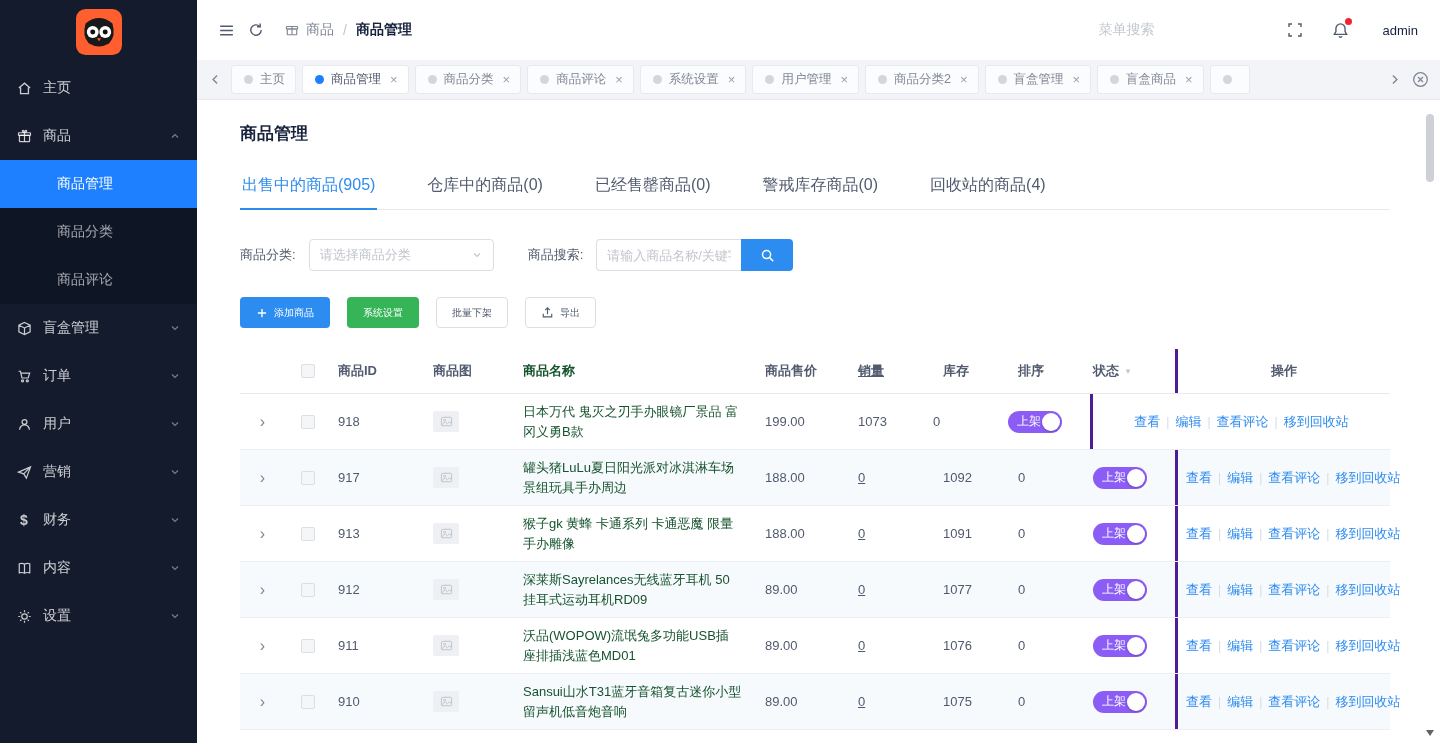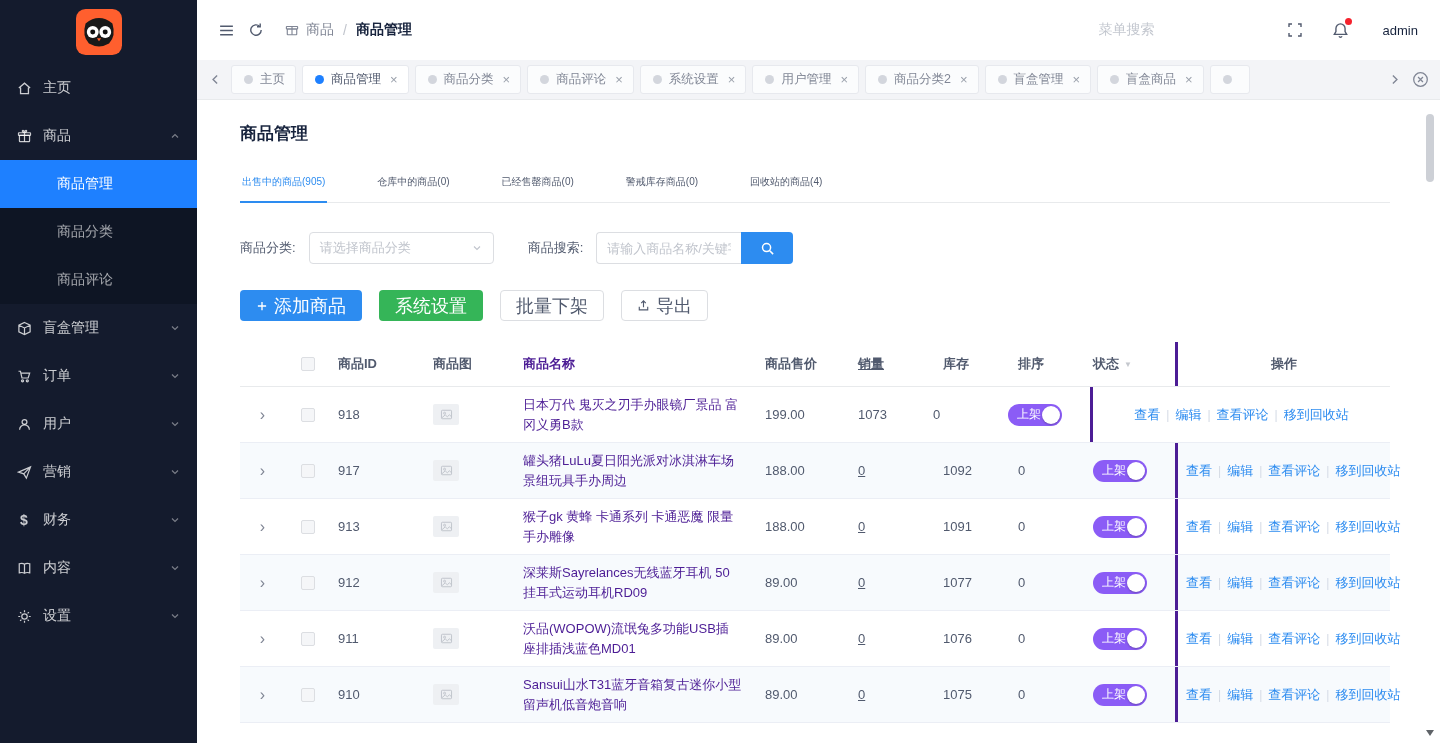--- a/index.html
+++ b/index.html
@@ -53,41 +53,41 @@
   .tab-dot { width:9px; height:9px; border-radius:50%; background:#d3d6dd; }
   .tab-chip.active .tab-dot { background:#1e80ff; }
   .tab-close { color:#9aa0ab; font-size:13px; margin-left:2px; display:none; line-height:1; }
   .tab-close.show { display:inline; }
   .closeall-btn { width:28px; height:28px; display:flex; align-items:center; justify-content:center;
     color:#808695; cursor:pointer; flex-shrink:0; }
 
   
   .content { flex:1; background:#fff; padding:16px 50px 0 43px; overflow:hidden; }
   .page-title { font-size:17px; font-weight:bold; color:#17233d; margin:6px 0 24px; }
-  .page-tabs { display:flex; gap:48px; border-bottom:1px solid #e8eaec; font-size:10px; }
+  .page-tabs { display:flex; gap:48px; border-bottom:1px solid #e8eaec; font-size:16px; }
   .page-tab { padding:6px 2px 13px; color:#515a6e; cursor:pointer; position:relative; }
   .page-tab.active { color:#2d8cf0; }
   .page-tab.active::after { content:""; position:absolute; left:0; right:0; bottom:-1px; height:2px; background:#2d8cf0; }
 
   .filters { display:flex; align-items:center; margin-top:29px; font-size:13px; }
   .f-label { margin-right:13px; color:#515a6e; }
   .select { width:185px; height:32px; border:1px solid #dcdee2; border-radius:4px; background:#fff;
     display:flex; align-items:center; justify-content:space-between; padding:0 10px; color:#c0c4cc; cursor:pointer; }
   .select .sel-chev { color:#c0c4cc; display:inline-flex; }
   .f-label2 { margin-left:34px; }
   .search-group { display:flex; }
   .search-input { width:145px; height:32px; border:1px solid #dcdee2; border-right:none;
     border-radius:4px 0 0 4px; padding:0 10px; font-size:13px; color:#515a6e; outline:none;
     font-family:"Liberation Sans","DejaVu Sans",sans-serif; }
   .search-input::placeholder { color:#c0c4cc; }
   .search-btn { width:52px; height:32px; background:#2d8cf0; border:none; border-radius:0 4px 4px 0;
     display:flex; align-items:center; justify-content:center; cursor:pointer; }
 
   .toolbar { display:flex; align-items:center; gap:17px; margin-top:26px; }
-  .btn { height:31px; padding:0 15px; border-radius:4px; font-size:18px; display:flex; align-items:center;
+  .btn { height:31px; padding:0 15px; border-radius:4px; font-size:10px; display:flex; align-items:center;
     gap:6px; cursor:pointer; border:1px solid transparent; background:#fff; color:#515a6e; }
   .btn-primary { background:#2d8cf0; color:#fff; }
   .btn-green { background:#35b558; color:#fff; }
   .btn-plain { border-color:#dcdee2;text-align:right; }
 
   
   .table { margin-top:21px; font-size:13px; }
   .t-head { display:flex; align-items:stretch; height:45px; font-weight:bold; color:#515a6e;
     border-bottom:1px solid #e8eaec; }
   .t-head .c { display:flex; align-items:center; }
@@ -95,21 +95,21 @@
   .t-row:nth-of-type(even) { background:#f7fafd; }
   .c { padding:0 8px; flex-shrink:0; display:flex; align-items:center; }
   .c-expand { width:45px; justify-content:center; }
   .row-chev { color:#808695; font-size:16px; cursor:pointer; line-height:1; }
   .c-check { width:45px; justify-content:center; }
   .checkbox { width:14px; height:14px; border:1px solid #dcdee2; border-radius:2px; background:#f5f6f8; cursor:pointer; }
   .c-id { width:95px; }
   .c-img { width:90px; }
   .img-ph { width:26px; height:21px; background:#eef0f3; border-radius:2px; display:flex;
     align-items:center; justify-content:center; color:#c0c4cc; }
-  .c-name { width:235px; line-height:1.5; color:#4c1d95; }
+  .c-name { width:235px; line-height:1.5; color:#14532d; }
   .c-price { width:100px; padding-left:15px; }
   .c-sales { width:85px;text-decoration:underline; }
   .c-stock { width:75px; }
   .c-sort { width:75px; }
   .c-status { width:90px; }
   .filter-caret { font-size:8px; color:#c5c8ce; margin-left:5px; cursor:pointer; }
   .toggle { width:54px; height:22px; background:#8b5cf6; border-radius:11px; position:relative;
     display:flex; align-items:center; cursor:pointer; flex-shrink:0; }
   .toggle-label { color:#fff; font-size:12px; margin-left:9px; }
   .knob { position:absolute; right:2px; top:2px; width:18px; height:18px; border-radius:50%; background:#fff;

